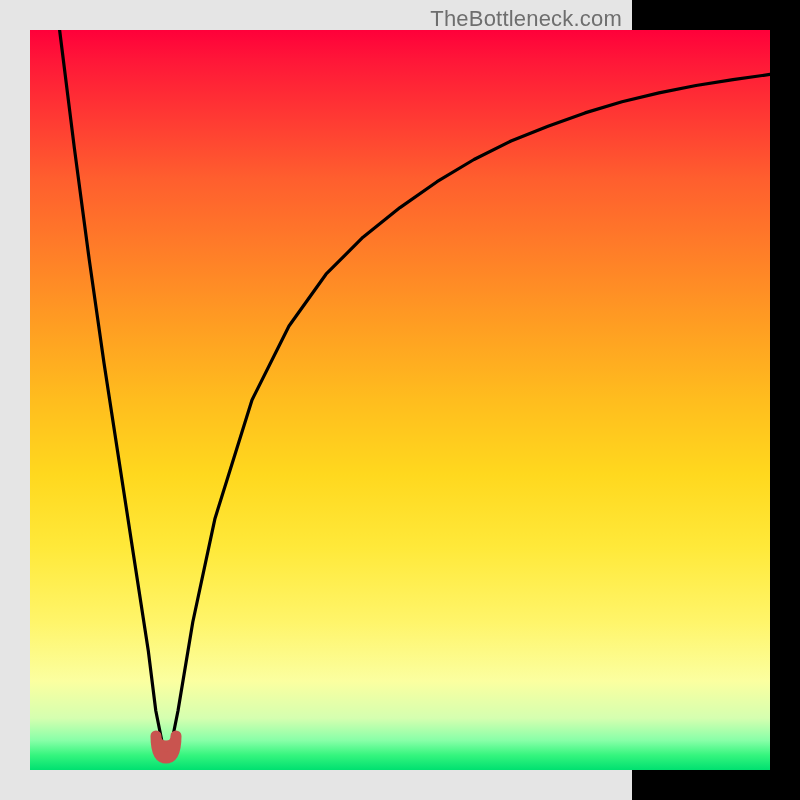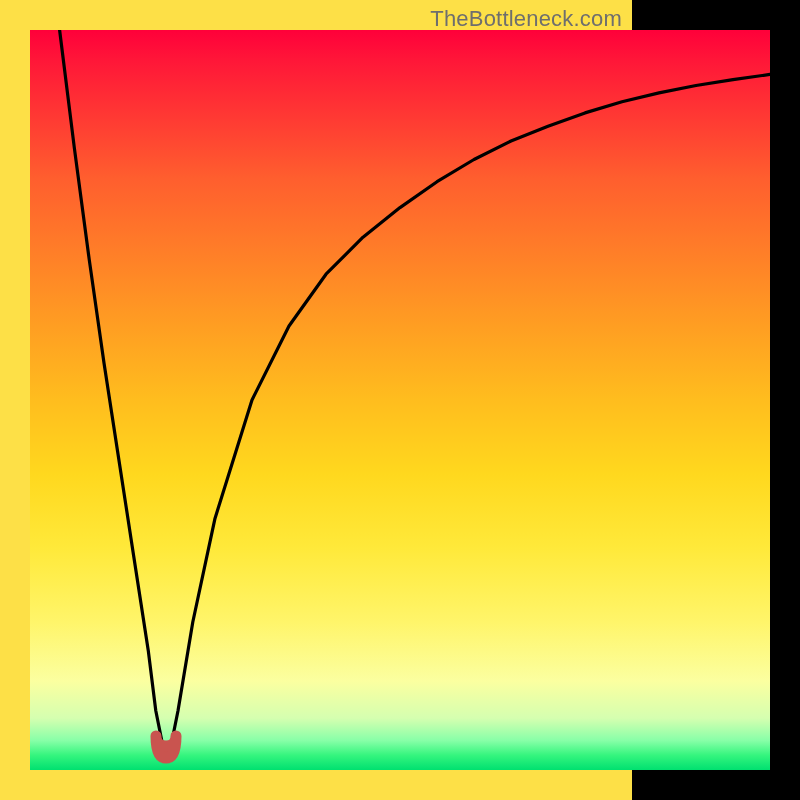--- a/index.html
+++ b/index.html
@@ -8,21 +8,21 @@
     width: 800px;
     height: 800px;
     overflow: hidden;
     background: #000;
     font-family: Arial, Helvetica, sans-serif;
   }
   .frame {
     position: absolute;
     top: 0; left: 0;
     width: 632px; height: 800px;
-    background: #fde047;
+    background: #e5e5e5;
   }
   .plot-area {
     position: absolute;
     top: 30px;
     left: 30px;
     width: 740px;
     height: 740px;
     overflow: hidden;
   }
   .gradient-bg {

